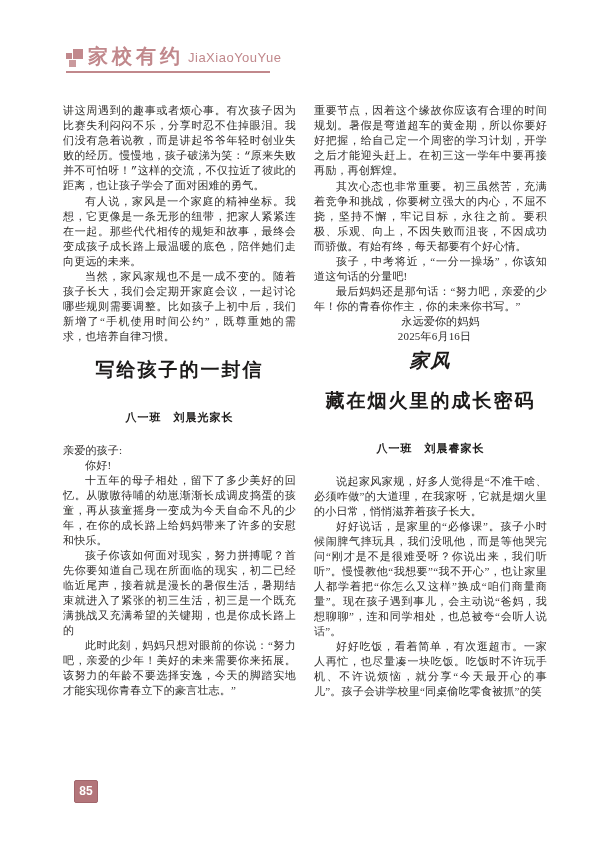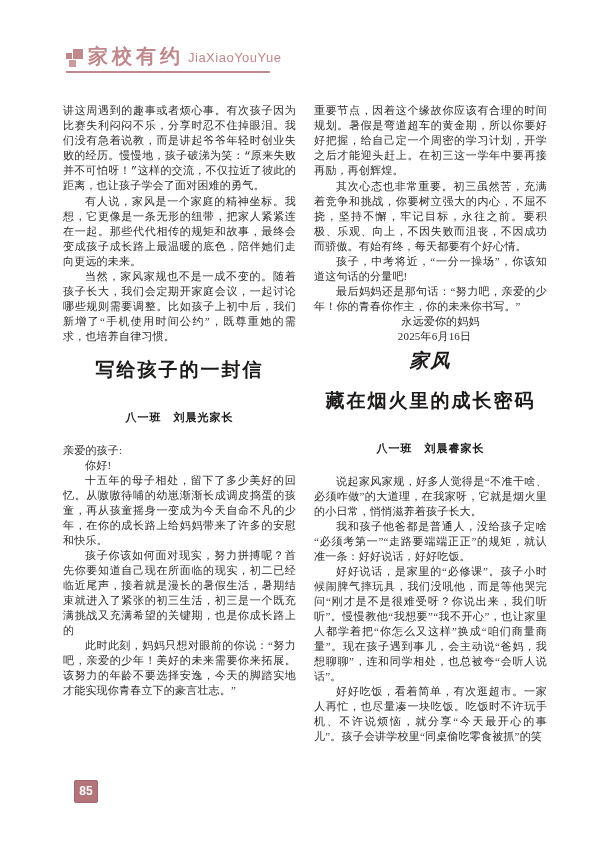--- a/index.html
+++ b/index.html
@@ -102,20 +102,19 @@
     <p>最后妈妈还是那句话：“努力吧，亲爱的少年！你的青春你作主，你的未来你书写。”</p>
 
     <p class="sig">永远爱你的妈妈</p>
     <p class="sig-date">2025年6月16日</p>
 
     <div class="article-title second">家风</div>
     <div class="article-title" style="margin-top:16px;">藏在烟火里的成长密码</div>
     <div class="byline">八一班　刘晨睿家长</div>
 
     <p>说起家风家规，好多人觉得是“不准干啥、必须咋做”的大道理，在我家呀，它就是烟火里的小日常，悄悄滋养着孩子长大。</p>
-    <p>我和孩子他爸都是普通人，没给孩子定啥“必须考第一”“走路要端端正正”的规矩，就认准一条：好好说话，好好吃饭。</p>
     <p>好好说话，是家里的“必修课”。孩子小时候闹脾气摔玩具，我们没吼他，而是等他哭完问“刚才是不是很难受呀？你说出来，我们听听”。慢慢教他“我想要”“我不开心”，也让家里人都学着把“你怎么又这样”换成“咱们商量商量”。现在孩子遇到事儿，会主动说“爸妈，我想聊聊”，连和同学相处，也总被夸“会听人说话”。</p>
     <p>好好吃饭，看着简单，有次逛超市。一家人再忙，也尽量凑一块吃饭。吃饭时不许玩手机、不许说烦恼，就分享“今天最开心的事儿”。孩子会讲学校里“同桌偷吃零食被抓”的笑</p>
   </div>
 
   <div class="page-badge">85</div>
 
 </div>
 
 </body></html>

